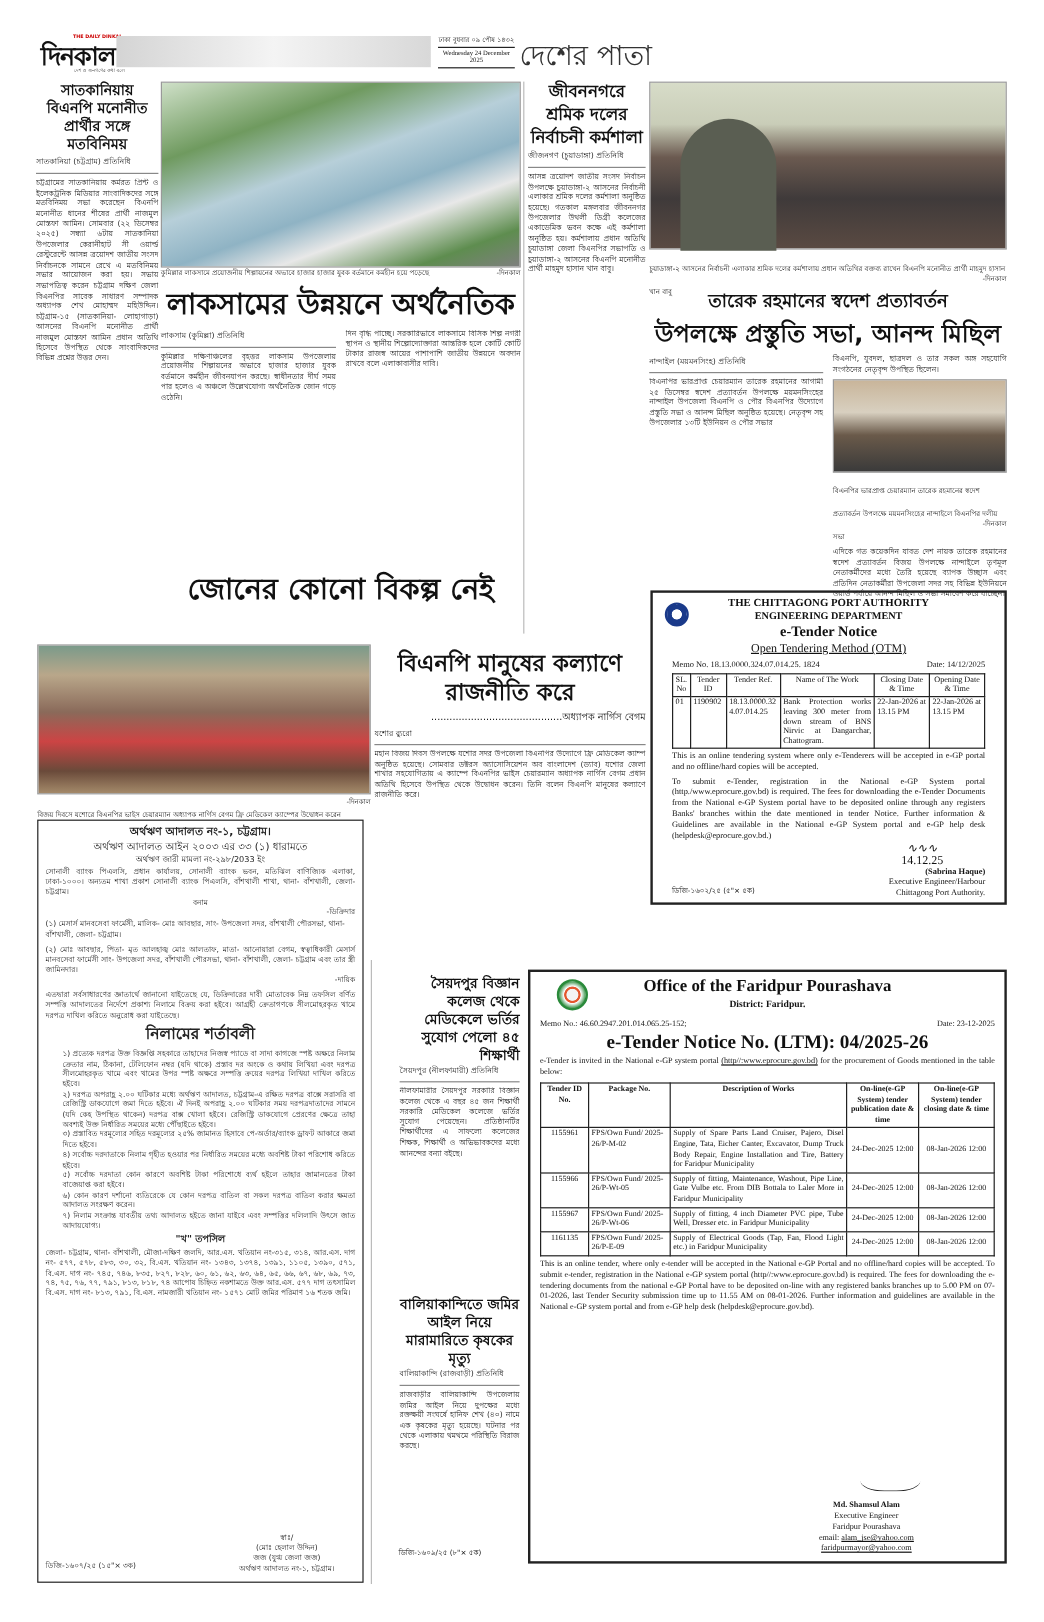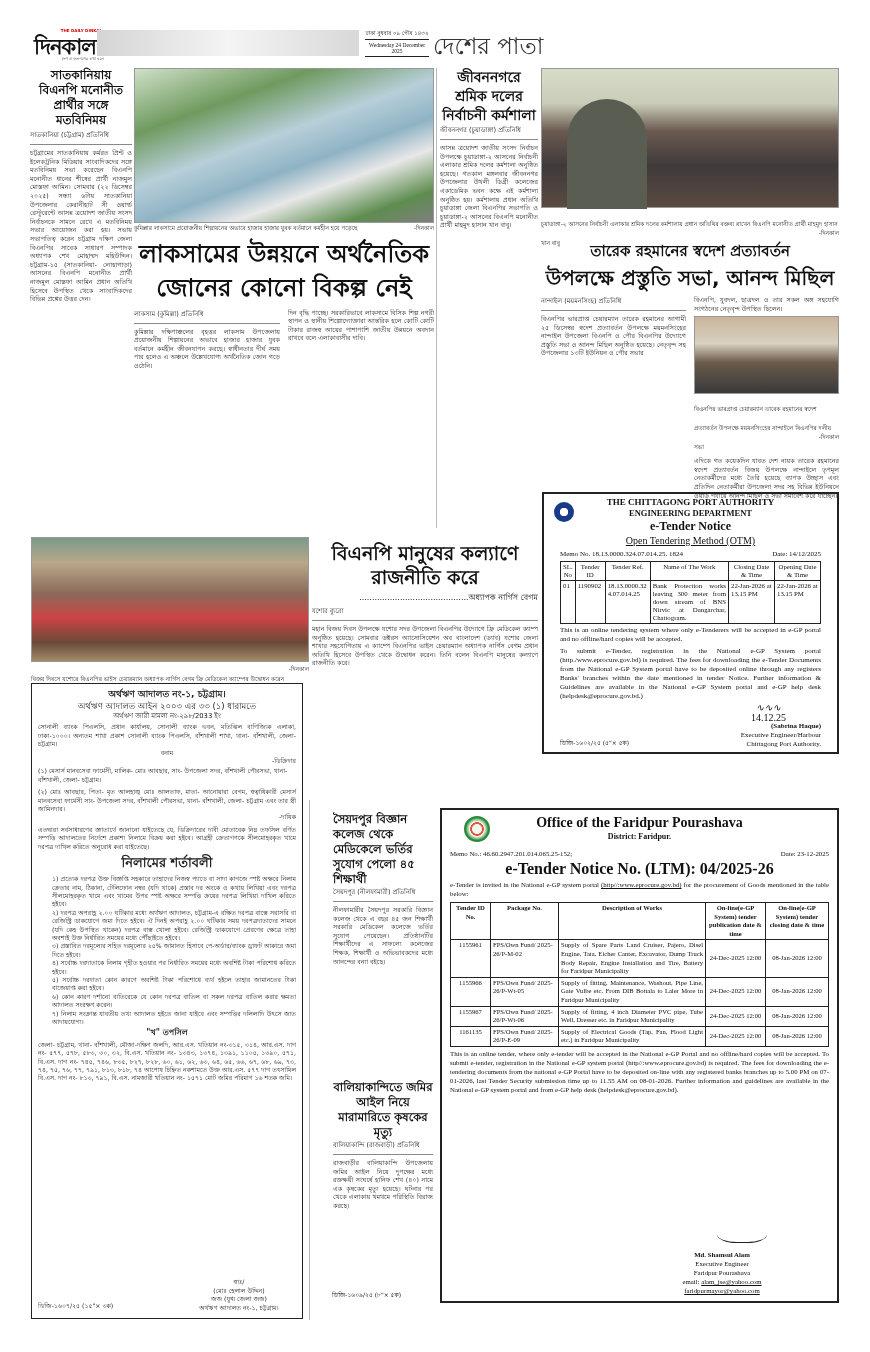--- a/index.html
+++ b/index.html
@@ -41,35 +41,35 @@
   <div class="body-text" data-name="article-body" style="height:400px;overflow:hidden;">চট্টগ্রামের সাতকানিয়ায় কর্মরত প্রিন্ট ও ইলেকট্রনিক মিডিয়ার সাংবাদিকদের সঙ্গে মতবিনিময় সভা করেছেন বিএনপি মনোনীত ধানের শীষের প্রার্থী নাজমুল মোস্তফা আমিন। সোমবার (২২ ডিসেম্বর ২০২৫) সন্ধ্যা ৬টায় সাতকানিয়া উপজেলার কেরানীহাট সী ওয়ার্ল্ড রেস্টুরেন্টে আসন্ন ত্রয়োদশ জাতীয় সংসদ নির্বাচনকে সামনে রেখে এ মতবিনিময় সভার আয়োজন করা হয়। সভায় সভাপতিত্ব করেন চট্টগ্রাম দক্ষিণ জেলা বিএনপির সাবেক সাধারণ সম্পাদক অধ্যাপক শেখ মোহাম্মদ মহিউদ্দিন। চট্টগ্রাম-১৫ (সাতকানিয়া- লোহাগাড়া) আসনের বিএনপি মনোনীত প্রার্থী নাজমুল মোস্তফা আমিন প্রধান অতিথি হিসেবে উপস্থিত থেকে সাংবাদিকদের বিভিন্ন প্রশ্নের উত্তর দেন।</div>
 </div>
 
 <div class="abs" data-name="article-laksam" style="left:134px;top:68px;width:300px;">
   <div class="photo" data-name="laksam-photo" style="width:300px;height:155px;background:linear-gradient(160deg,#cfe0c8 0%,#6f9a5f 25%,#b7cfd9 45%,#8fb3c4 60%,#e8e8e8 72%,#5e8d4f 88%,#7f7f7f 100%);"></div>
   <div style="display:flex;justify-content:space-between;margin-top:2px;">
     <span class="caption" data-name="photo-caption">কুমিল্লার লাকসামে প্রয়োজনীয় শিল্পায়নের অভাবে হাজার হাজার যুবক বর্তমানে কর্মহীন হয়ে পড়েছে</span>
     <span class="caption" data-name="photo-credit">-দিনকাল</span>
   </div>
   <div data-name="headline-line1" style="font-size:24px;line-height:34px;text-align:center;font-weight:bold;margin-top:4px;">লাকসামের উন্নয়নে অর্থনৈতিক</div>
-  <div data-name="headline-line2" style="font-size:24px;line-height:34px;text-align:center;font-weight:bold;">জোনের কোনো বিকল্প নেই</div>
   <div style="display:flex;gap:8px;margin-top:4px;">
     <div style="width:146px;">
       <div class="byline" data-name="byline">লাকসাম (কুমিল্লা) প্রতিনিধি</div>
       <div class="body-text" data-name="article-body-col1" style="height:180px;overflow:hidden;">কুমিল্লার দক্ষিণাঞ্চলের বৃহত্তর লাকসাম উপজেলায় প্রয়োজনীয় শিল্পায়নের অভাবে হাজার হাজার যুবক বর্তমানে কর্মহীন জীবনযাপন করছে। স্বাধীনতার দীর্ঘ সময় পার হলেও এ অঞ্চলে উল্লেখযোগ্য অর্থনৈতিক জোন গড়ে ওঠেনি।</div>
     </div>
     <div style="width:146px;">
       <div class="body-text" data-name="article-body-col2" style="height:195px;overflow:hidden;">দিন বৃদ্ধি পাচ্ছে। সরকারিভাবে লাকসামে বিসিক শিল্প নগরী স্থাপন ও স্থানীয় শিল্পোদ্যোক্তারা আন্তরিক হলে কোটি কোটি টাকার রাজস্ব আয়ের পাশাপাশি জাতীয় উন্নয়নে অবদান রাখবে বলে এলাকাবাসীর দাবি।</div>
     </div>
   </div>
+  <div data-name="headline-line2" style="font-size:24px;line-height:34px;text-align:center;font-weight:bold;">জোনের কোনো বিকল্প নেই</div>
 </div>
 
 <div class="abs" data-name="article-jibannagar" style="left:440px;top:68px;width:98px;">
   <div data-name="headline" style="font-size:14px;line-height:19px;text-align:center;font-weight:bold;">জীবননগরে শ্রমিক দলের নির্বাচনী কর্মশালা</div>
-  <div class="byline" data-name="byline">জীবননগর (চুয়াডাঙ্গা) প্রতিনিধি</div>
+  <div class="byline" data-name="byline">জীজনগণ (চুয়াডাঙ্গা) প্রতিনিধি</div>
   <div class="body-text" data-name="article-body" style="height:385px;overflow:hidden;">আসন্ন ত্রয়োদশ জাতীয় সংসদ নির্বাচন উপলক্ষে চুয়াডাঙ্গা-২ আসনের নির্বাচনী এলাকার শ্রমিক দলের কর্মশালা অনুষ্ঠিত হয়েছে। গতকাল মঙ্গলবার জীবননগর উপজেলার উথলী ডিগ্রী কলেজের একাডেমিক ভবন কক্ষে এই কর্মশালা অনুষ্ঠিত হয়। কর্মশালায় প্রধান অতিথি চুয়াডাঙ্গা জেলা বিএনপির সভাপতি ও চুয়াডাঙ্গা-২ আসনের বিএনপি মনোনীত প্রার্থী মাহমুদ হাসান খান বাবু।</div>
 </div>
 <div class="abs" data-name="jibannagar-photo" style="left:541px;top:68px;width:298px;height:140px;background:linear-gradient(180deg,#d7dcc8 0%,#c9cdb8 25%,#6b5a50 45%,#3f3a3a 70%,#5a4a42 100%);border:1px solid #999;">
   <div data-name="speaker-silhouette" style="position:absolute;left:25px;top:30px;width:80px;height:110px;background:#5a5e52;border-radius:40px 40px 0 0;"></div>
 </div>
 <div class="abs" data-name="jibannagar-caption" style="left:541px;top:211px;width:298px;">
   <span class="caption" data-name="photo-caption">চুয়াডাঙ্গা-২ আসনের নির্বাচনী এলাকার শ্রমিক দলের কর্মশালায় প্রধান অতিথির বক্তব্য রাখেন বিএনপি মনোনীত প্রার্থী মাহমুদ হাসান খান বাবু</span>
   <span class="caption" data-name="photo-credit" style="float:right;">-দিনকাল</span>
 </div>
 
@@ -178,21 +178,21 @@
   <div style="position:absolute;right:8px;bottom:6px;text-align:center;width:110px;">
     <div data-name="sign">স্বাঃ/</div>
     <div data-name="judge-name">(মোঃ হেলাল উদ্দিন)</div>
     <div data-name="judge-title">জজ (যুগ্ম জেলা জজ)</div>
     <div data-name="judge-court">অর্থঋণ আদালত নং-১, চট্টগ্রাম।</div>
   </div>
   <div data-name="ref-code" style="position:absolute;left:6px;bottom:8px;">ডিজি-১৬০৭/২৫ (১৫"× ৩ক)</div>
 </div>
 
 <div class="abs" data-name="article-saidpur" style="left:333px;top:812px;width:100px;">
-  <div data-name="headline" style="font-size:11.5px;line-height:15px;text-align:left;font-weight:bold;">সৈয়দপুর বিজ্ঞান কলেজ থেকে মেডিকেলে ভর্তির সুযোগ পেলো ৪৫ শিক্ষার্থী</div>
+  <div data-name="headline" style="font-size:11.5px;line-height:15px;text-align:right;font-weight:bold;">সৈয়দপুর বিজ্ঞান কলেজ থেকে মেডিকেলে ভর্তির সুযোগ পেলো ৪৫ শিক্ষার্থী</div>
   <div class="byline" data-name="byline">সৈয়দপুর (নীলফামারী) প্রতিনিধি</div>
   <div class="body-text" data-name="article-body" style="height:200px;overflow:hidden;">নীলফামারীর সৈয়দপুর সরকারি বিজ্ঞান কলেজ থেকে এ বছর ৪৫ জন শিক্ষার্থী সরকারি মেডিকেল কলেজে ভর্তির সুযোগ পেয়েছেন। প্রতিষ্ঠানটির শিক্ষার্থীদের এ সাফল্যে কলেজের শিক্ষক, শিক্ষার্থী ও অভিভাবকদের মধ্যে আনন্দের বন্যা বইছে।</div>
 </div>
 
 <div class="abs" data-name="article-baliakandi" style="left:333px;top:1080px;width:100px;">
   <div data-name="headline" style="font-size:11.5px;line-height:15px;text-align:center;font-weight:bold;">বালিয়াকান্দিতে জমির আইল নিয়ে মারামারিতে কৃষকের মৃত্যু</div>
   <div class="byline" data-name="byline">বালিয়াকান্দি (রাজবাড়ী) প্রতিনিধি</div>
   <div class="body-text" data-name="article-body" style="height:175px;overflow:hidden;">রাজবাড়ীর বালিয়াকান্দি উপজেলায় জমির আইল নিয়ে দুপক্ষের মধ্যে রক্তক্ষয়ী সংঘর্ষে হানিফ শেখ (৪০) নামে এক কৃষকের মৃত্যু হয়েছে। ঘটনার পর থেকে এলাকায় থমথমে পরিস্থিতি বিরাজ করছে।</div>
 </div>
 

